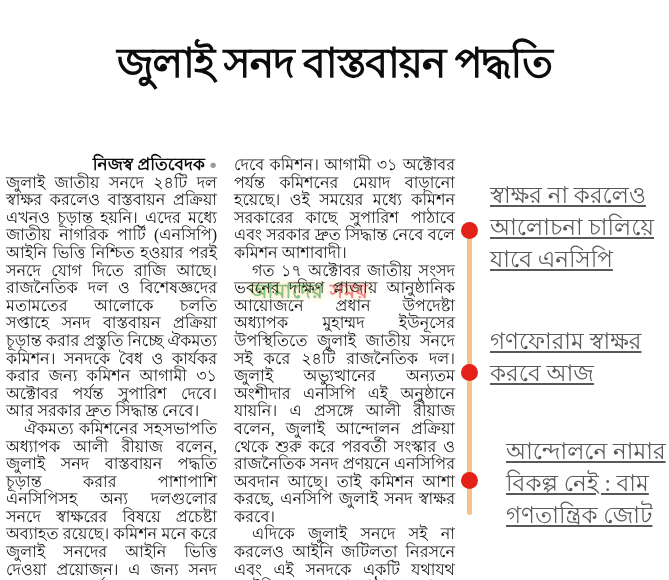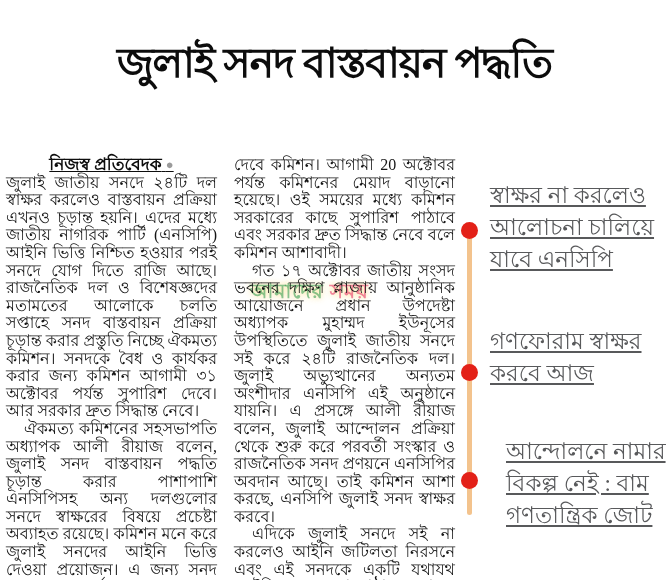--- a/index.html
+++ b/index.html
@@ -47,23 +47,22 @@
   }
   #col1{left:6px;width:211px;}
   #col2{left:234px;width:221px;}
   .bodycol p{margin:0;}
   .bodycol p.indent{text-indent:18px;}
 
   .byline{
     font-weight:bold;
     font-size:17px;
     margin:0 0 4px 0;
-    text-align:center;
+    text-align:right;
     color:#0d0d0d;
-    text-decoration:underline;
   }
   .byline .byline-dot{
     color:#9b9b9b;
     font-size:13px;
     vertical-align:1px;
   }
 
   .jump{
     display:block;
     text-align:right;
@@ -125,21 +124,21 @@
   <div id="col1" class="bodycol">
     <p class="byline">
       <span>নিজস্ব প্রতিবেদক</span>
       <span class="byline-dot">●</span>
     </p>
     <p>জুলাই জাতীয় সনদে ২৪টি দল স্বাক্ষর করলেও বাস্তবায়ন প্রক্রিয়া এখনও চূড়ান্ত হয়নি। এদের মধ্যে জাতীয় নাগরিক পার্টি (এনসিপি) আইনি ভিত্তি নিশ্চিত হওয়ার পরই সনদে যোগ দিতে রাজি আছে। রাজনৈতিক দল ও বিশেষজ্ঞদের মতামতের আলোকে চলতি সপ্তাহে সনদ বাস্তবায়ন প্রক্রিয়া চূড়ান্ত করার প্রস্তুতি নিচ্ছে ঐকমত্য কমিশন। সনদকে বৈধ ও কার্যকর করার জন্য কমিশন আগামী ৩১ অক্টোবর পর্যন্ত সুপারিশ দেবে। আর সরকার দ্রুত সিদ্ধান্ত নেবে।</p>
     <p class="indent">ঐকমত্য কমিশনের সহসভাপতি অধ্যাপক আলী রীয়াজ বলেন, জুলাই সনদ বাস্তবায়ন পদ্ধতি চূড়ান্ত করার পাশাপাশি এনসিপিসহ অন্য দলগুলোর সনদে স্বাক্ষরের বিষয়ে প্রচেষ্টা অব্যাহত রয়েছে। কমিশন মনে করে জুলাই সনদের আইনি ভিত্তি দেওয়া প্রয়োজন। এ জন্য সনদ বাস্তবায়নের পূর্ণাঙ্গ রূপরেখা</p>
   </div>
 
   <div id="col2" class="bodycol">
-    <p>দেবে কমিশন। আগামী 20 অক্টোবর পর্যন্ত কমিশনের মেয়াদ বাড়ানো হয়েছে। ওই সময়ের মধ্যে কমিশন সরকারের কাছে সুপারিশ পাঠাবে এবং সরকার দ্রুত সিদ্ধান্ত নেবে বলে কমিশন আশাবাদী।</p>
+    <p>দেবে কমিশন। আগামী ৩১ অক্টোবর পর্যন্ত কমিশনের মেয়াদ বাড়ানো হয়েছে। ওই সময়ের মধ্যে কমিশন সরকারের কাছে সুপারিশ পাঠাবে এবং সরকার দ্রুত সিদ্ধান্ত নেবে বলে কমিশন আশাবাদী।</p>
     <p class="indent">গত ১৭ অক্টোবর জাতীয় সংসদ ভবনের দক্ষিণ প্লাজায় আনুষ্ঠানিক আয়োজনে প্রধান উপদেষ্টা অধ্যাপক মুহাম্মদ ইউনূসের উপস্থিতিতে জুলাই জাতীয় সনদে সই করে ২৪টি রাজনৈতিক দল। জুলাই অভ্যুত্থানের অন্যতম অংশীদার এনসিপি এই অনুষ্ঠানে যায়নি। এ প্রসঙ্গে আলী রীয়াজ বলেন, জুলাই আন্দোলন প্রক্রিয়া থেকে শুরু করে পরবর্তী সংস্কার ও রাজনৈতিক সনদ প্রণয়নে এনসিপির অবদান আছে। তাই কমিশন আশা করছে, এনসিপি জুলাই সনদ স্বাক্ষর করবে।</p>
     <p class="indent">এদিকে জুলাই সনদে সই না করলেও আইনি জটিলতা নিরসনে এবং এই সনদকে একটি যথাযথ আইনি</p>
     <span class="jump">
       <span class="jump-square">■</span>
       <span>এরপর পৃষ্ঠা ৭, কলাম ২</span>
     </span>
   </div>
 
   <div id="sidebar">
     <div class="rail"></div>

